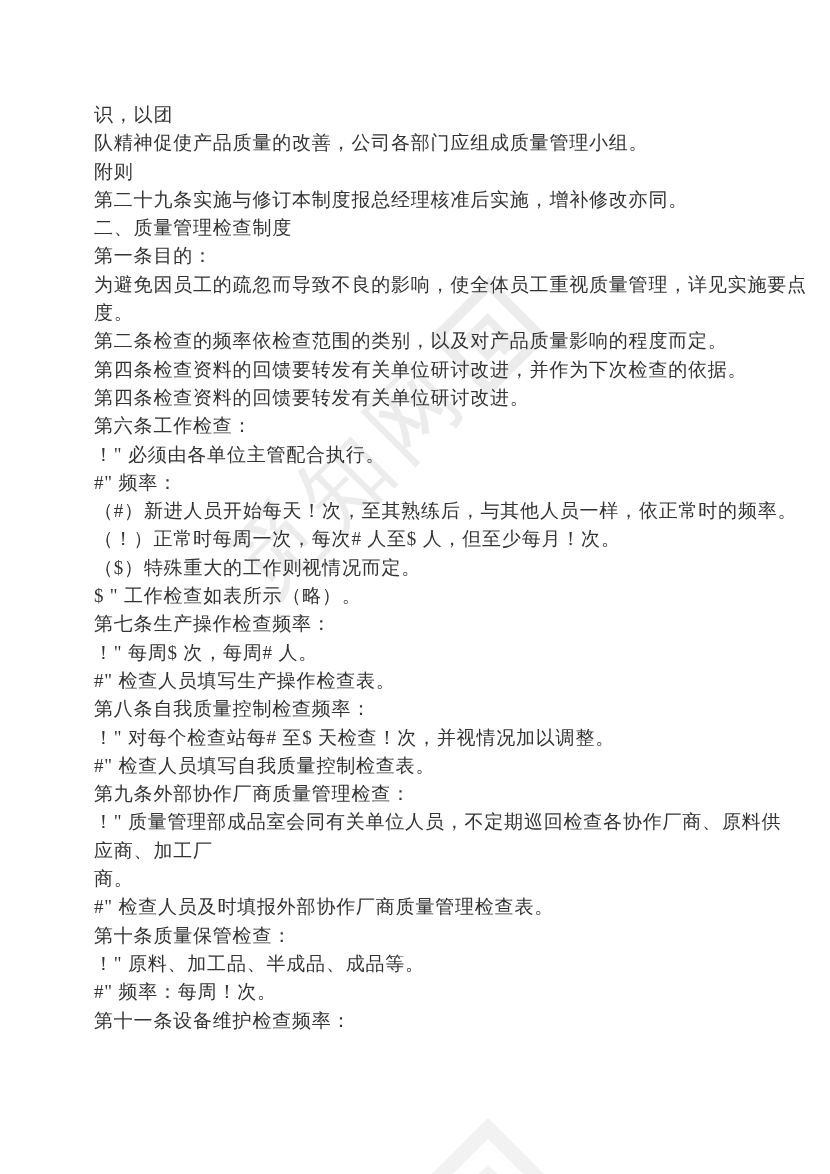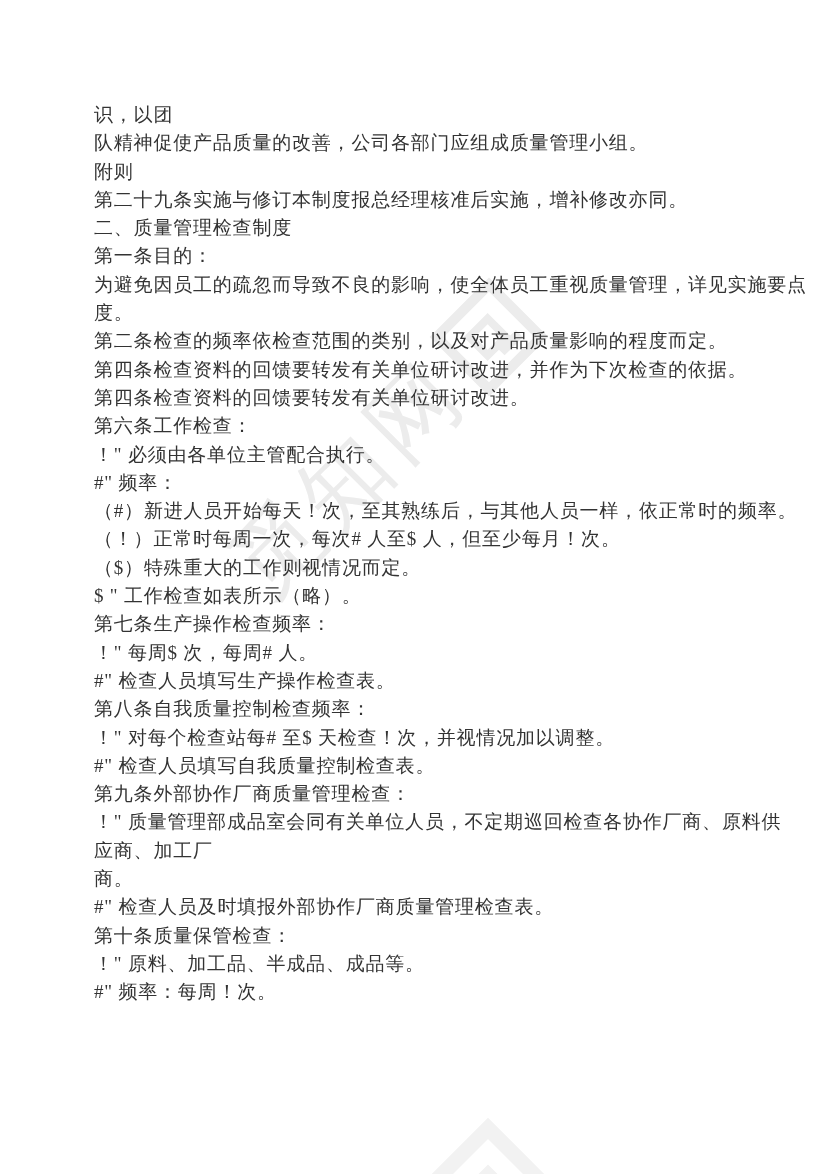--- a/index.html
+++ b/index.html
@@ -157,15 +157,16 @@
       <div class="line">！" 对每个检查站每# 至$ 天检查！次，并视情况加以调整。</div>
       <div class="line">#" 检查人员填写自我质量控制检查表。</div>
       <div class="line">第九条外部协作厂商质量管理检查：</div>
       <div class="line">！" 质量管理部成品室会同有关单位人员，不定期巡回检查各协作厂商、原料供</div>
       <div class="line">应商、加工厂</div>
       <div class="line">商。</div>
       <div class="line">#" 检查人员及时填报外部协作厂商质量管理检查表。</div>
       <div class="line">第十条质量保管检查：</div>
       <div class="line">！" 原料、加工品、半成品、成品等。</div>
       <div class="line">#" 频率：每周！次。</div>
+      <div class="line">第十一条设备维护检查频率：</div>
     </div>
 
 </div>
 
 </body></html>

